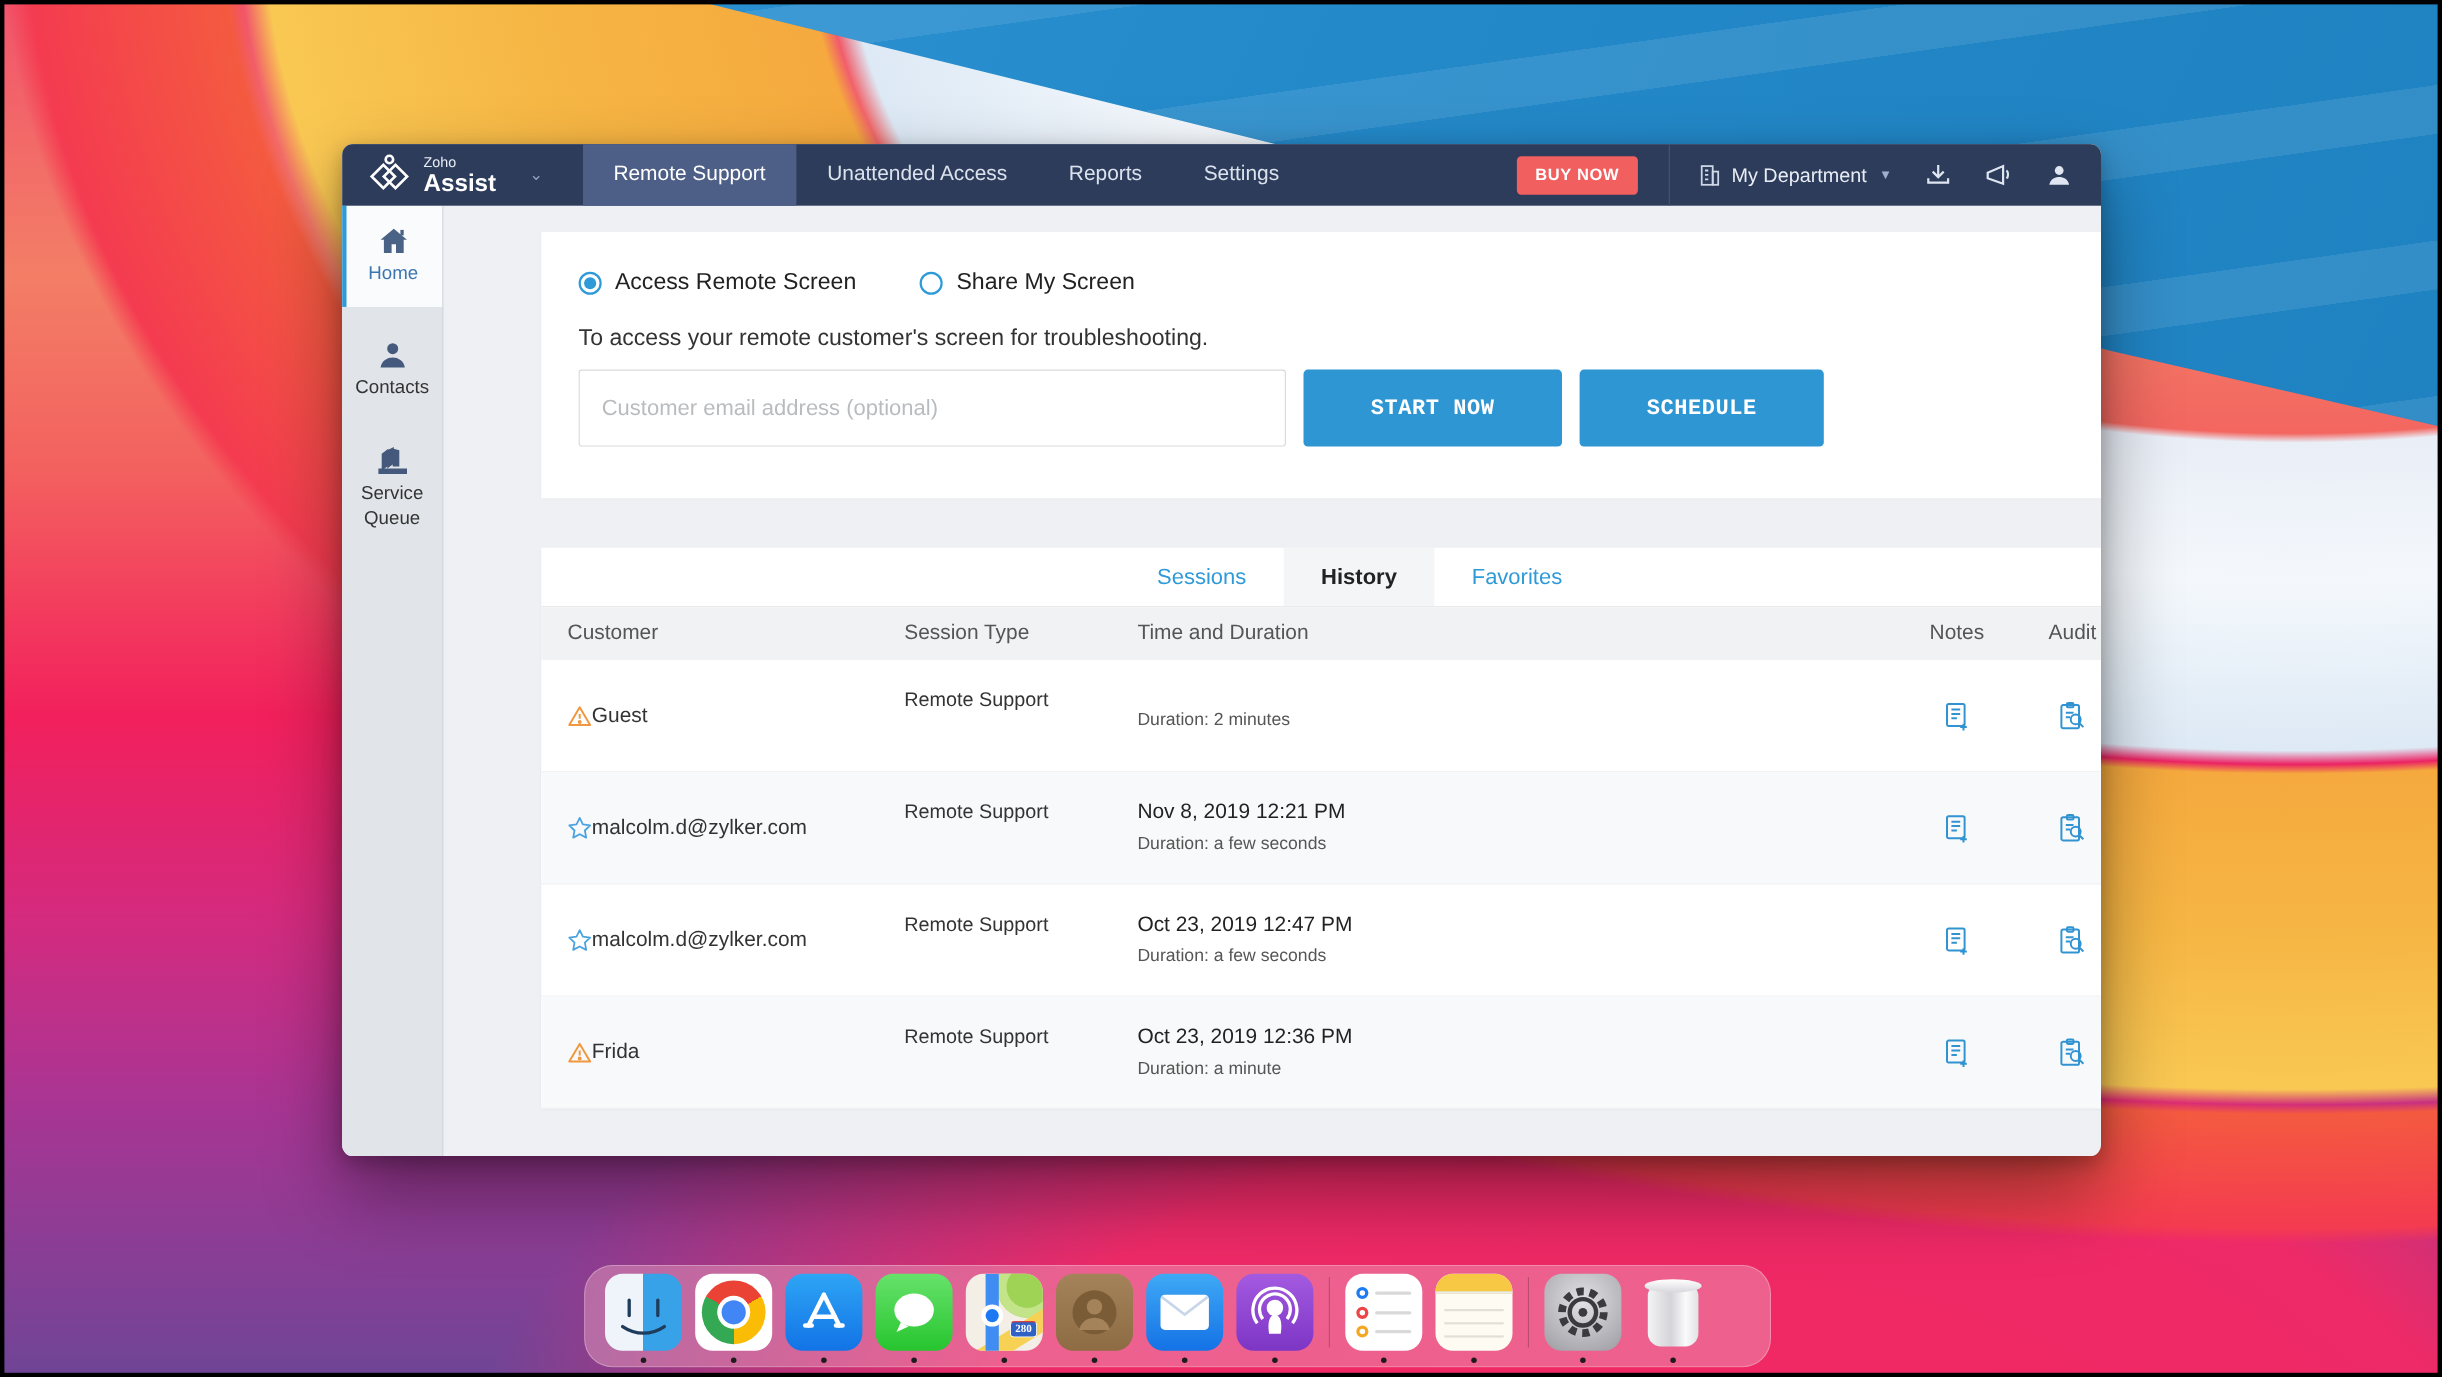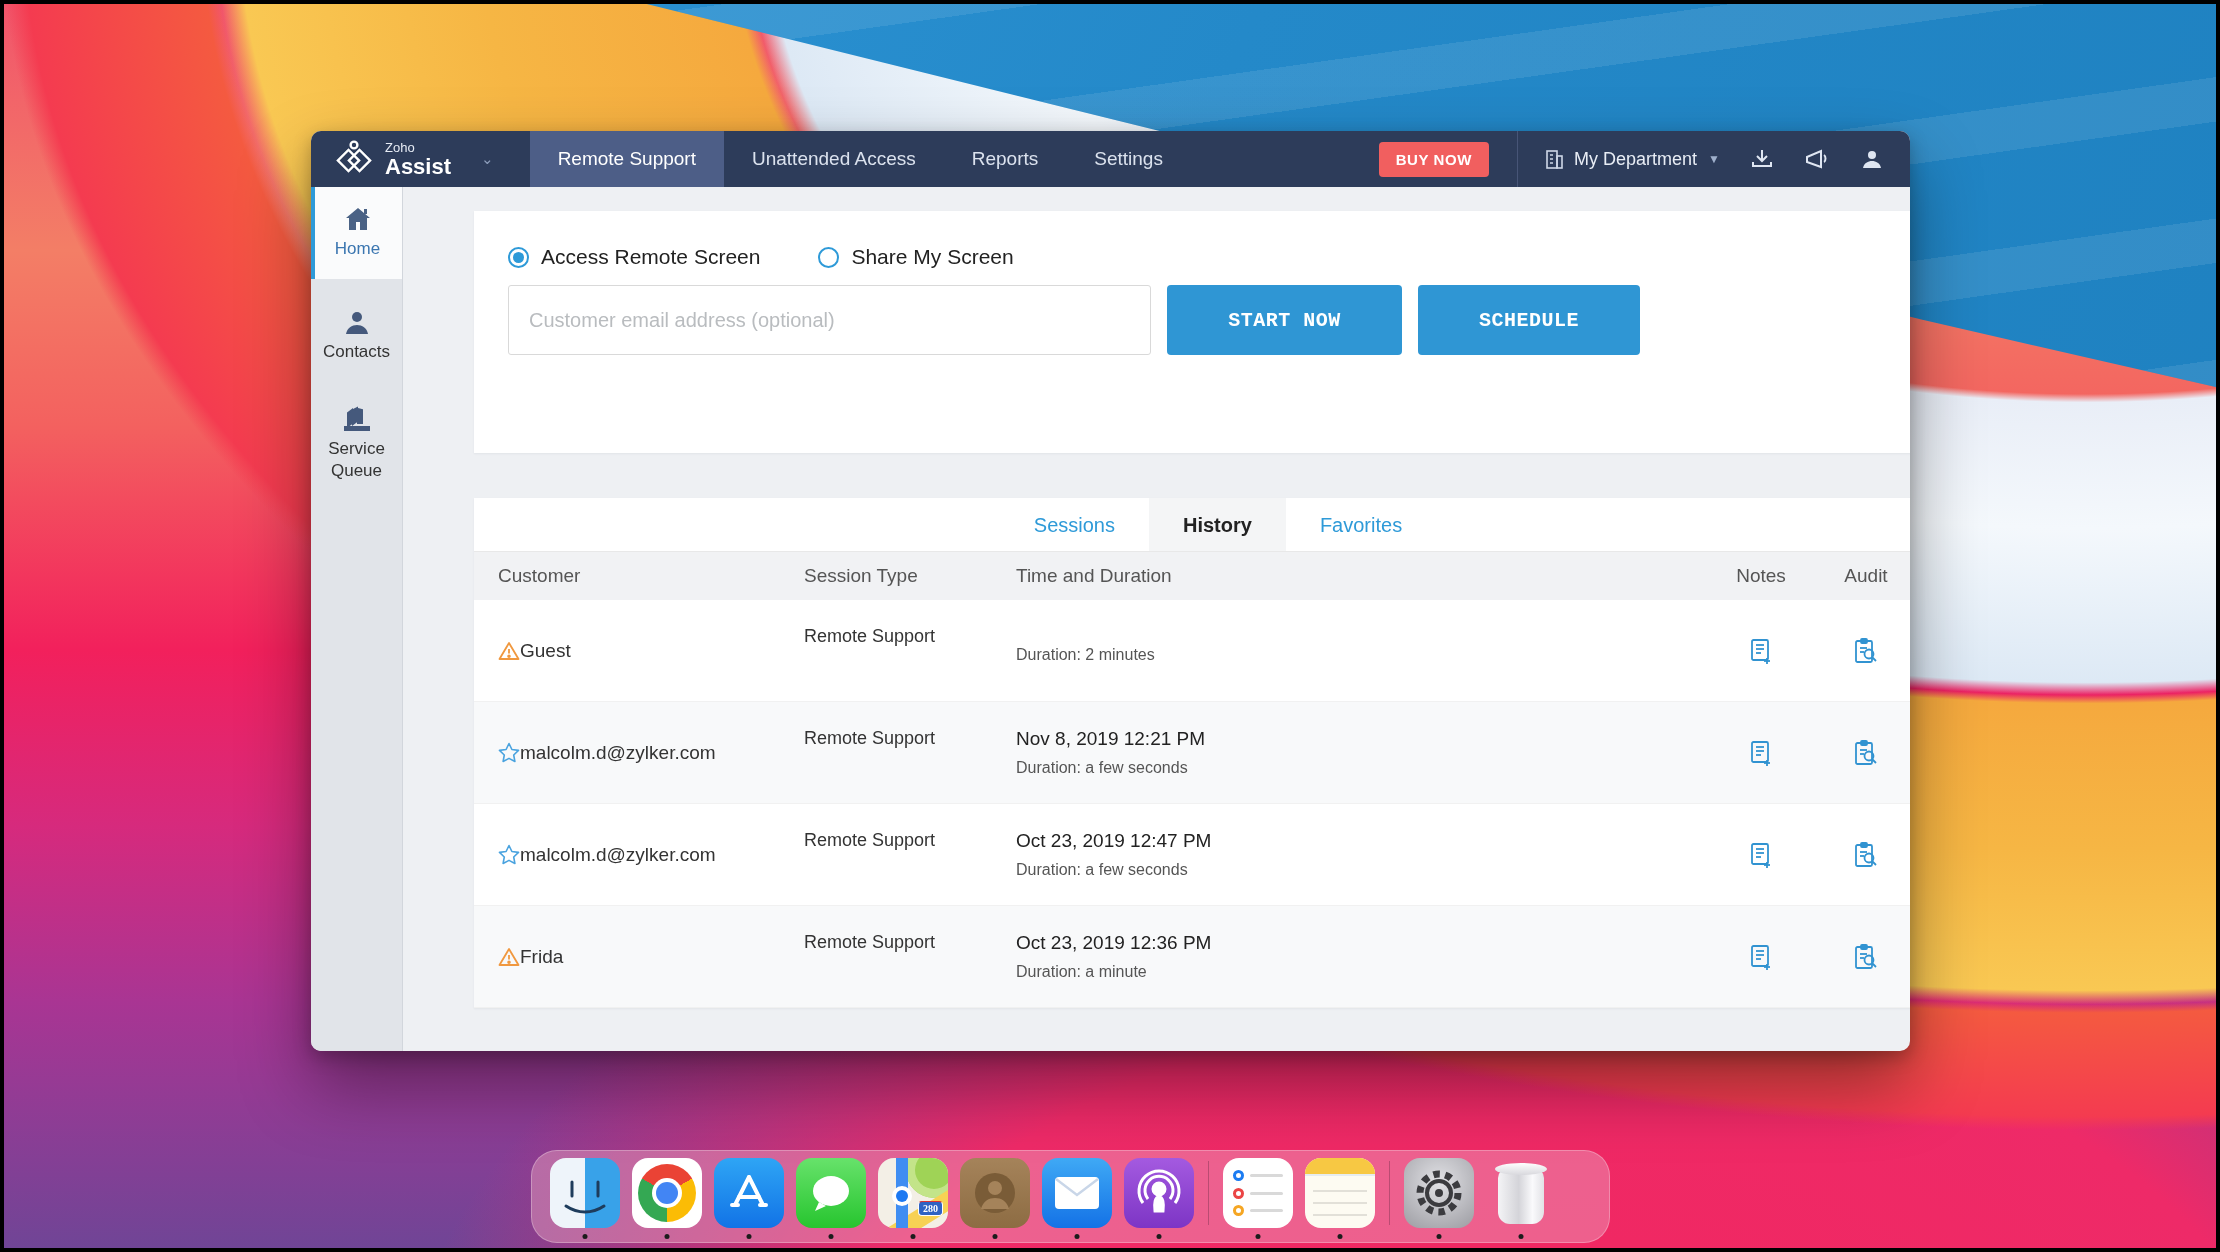--- a/index.html
+++ b/index.html
@@ -49,21 +49,21 @@
   .sidebar{width:92px;background:#e1e4e9;border-right:1px solid #d2d6dc;padding-top:0;}
   .side-item{display:flex;flex-direction:column;align-items:center;justify-content:center;
     padding:14px 2px;cursor:pointer;color:#45597c;}
   .side-item .lbl{font-size:17px;color:#333;margin-top:6px;text-align:center;line-height:1.25;}
   .side-item.active{background:#fafbfc;border-left:4px solid #2e9ad8;padding-left:0;height:92px;}
   .side-item.active .lbl{color:#3b76b0;}
   .side-item + .side-item{margin-top:16px;}
 
   
   .content{flex:1;overflow:hidden;}
-  .card{background:#fff;width:1488px;margin-left:71px;box-shadow:0 1px 2px rgba(40,50,60,.06);}
+  .card{background:#fff;width:1488px;margin-left:89px;box-shadow:0 1px 2px rgba(40,50,60,.06);}
   .session-card{margin-top:24px;height:242px;padding:34px 34px 0 34px;}
   .radio-row{display:flex;align-items:center;gap:58px;}
   .radio-opt{display:flex;align-items:center;gap:12px;cursor:pointer;}
   .radio{width:21px;height:21px;border-radius:50%;border:2px solid #2e9ad8;position:relative;background:#fff;}
   .radio.sel::after{content:'';position:absolute;inset:3px;border-radius:50%;background:#2e9ad8;}
   .radio-lbl{font-size:21px;color:#222;}
   .session-desc{font-size:21px;color:#333;margin-top:27px;}
   .form-row{display:flex;margin-top:16px;}
   .email-input{width:643px;height:70px;border:1px solid #d9d9d9;border-radius:3px;
     padding:0 20px;font-size:20px;color:#333;font-family:"Liberation Sans",sans-serif;}
@@ -257,20 +257,21 @@
           <div class="radio-row">
             <label class="radio-opt">
               <span class="radio sel"></span>
               <span class="radio-lbl">Access Remote Screen</span>
             </label>
             <label class="radio-opt">
               <span class="radio"></span>
               <span class="radio-lbl">Share My Screen</span>
             </label>
           </div>
+          <div class="session-desc">To access your remote customer's screen for troubleshooting.</div>
           <div class="form-row">
             <input class="email-input" type="text" placeholder="Customer email address (optional)" style="">
             <button class="btn btn-start">START NOW</button>
             <button class="btn btn-schedule">SCHEDULE</button>
           </div>
         </section>
 
         <section class="card history-card">
           <div class="tabbar">
             <div class="htab">Sessions</div>

